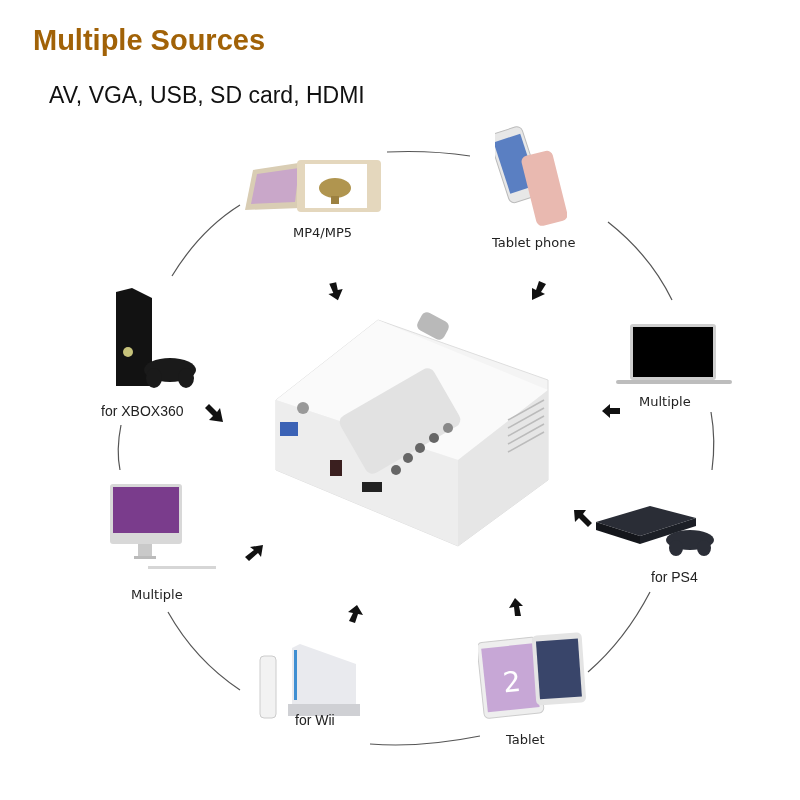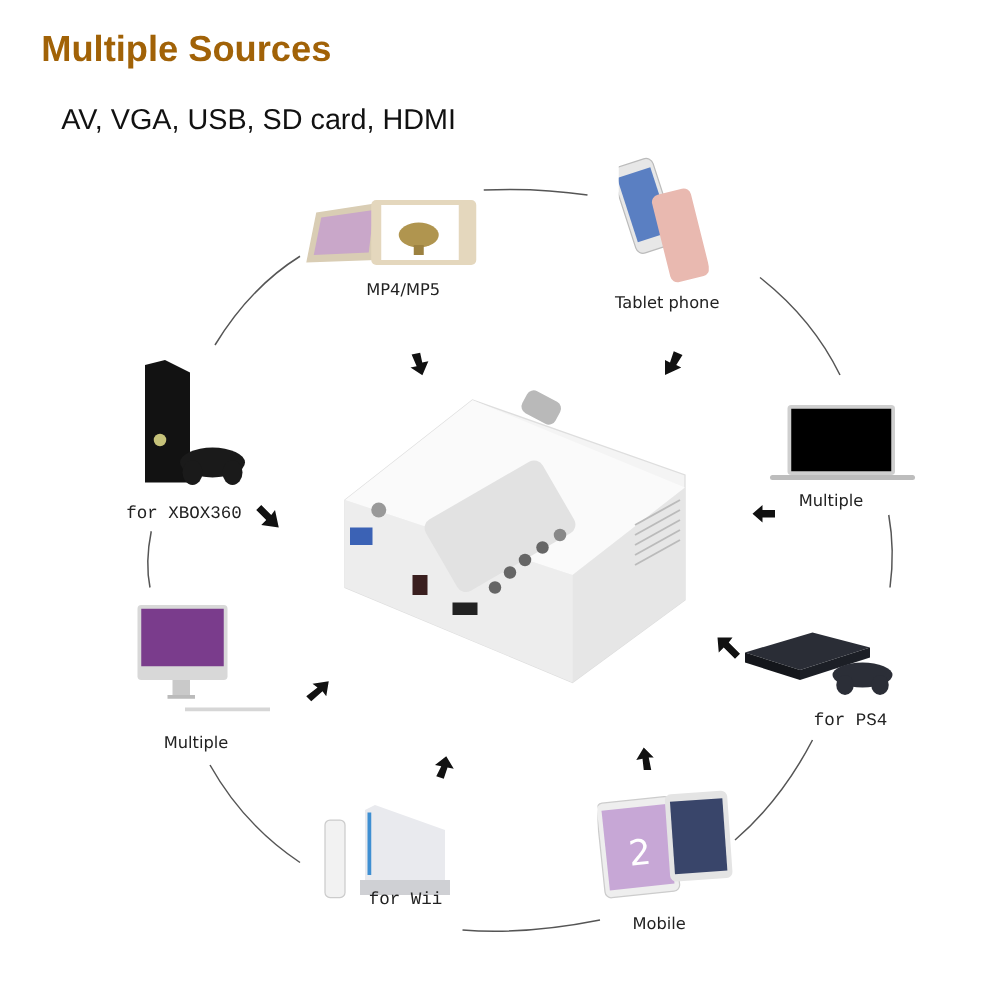--- a/index.html
+++ b/index.html
@@ -1,21 +1,21 @@
 <!DOCTYPE html>
 <html><head>
 <meta charset="utf-8">
 <style>
   html, body { margin: 0; padding: 0; background: #ffffff; }
   body { width: 800px; height: 800px; position: relative; overflow: hidden; font-family: "Liberation Sans", sans-serif; }
   .title { position: absolute; left: 33px; top: 24px; font-size: 29px; font-weight: bold; color: #a16207; }
   .subtitle { position: absolute; left: 33px; top: 82px; font-size: 23px; color: #111; margin-left: 16px; }
   svg.arc { position: absolute; left: 0; top: 0; }
   .label { position: absolute; font-family: "DejaVu Sans", sans-serif; font-size: 13px; color: #222; white-space: nowrap; }
-  .label.sans { font-family: Liberation Mono, monospace; font-size: 14px; }
+  .label.sans { font-family: Liberation Sans, sans-serif; font-size: 14px; }
   .arrow { position: absolute; width: 22px; height: 22px; }
   .dev { position: absolute; }
 </style>
 </head>
 <body>
 
 <div class="title">Multiple Sources</div>
 <div class="subtitle">AV, VGA, USB, SD card, HDMI</div>
 
 <svg class="arc" width="800" height="800">
@@ -73,21 +73,21 @@
   <g transform="rotate(-6 30 44)">
     <rect x="2" y="10" width="60" height="76" rx="5" fill="#eeeeee" stroke="#ccc"></rect>
     <rect x="6" y="16" width="52" height="64" fill="#c7a7d6"></rect>
     <text x="24" y="62" font-size="28" fill="#fff" font-family="DejaVu Sans, sans-serif">2</text>
   </g>
   <g transform="rotate(-4 80 40)">
     <rect x="56" y="4" width="50" height="70" rx="5" fill="#e4e4e4"></rect>
     <rect x="60" y="10" width="42" height="58" fill="#39456a"></rect>
   </g>
 </svg>
-<div class="label" style="left:506px;top:732px">Mobile</div>
+<div class="label" style="left:506px;top:732px">Tablet</div>
 
 <svg class="dev" style="left:256px;top:640px" width="120" height="80">
   <rect x="4" y="16" width="16" height="62" rx="4" fill="#f2f2f2" stroke="#ccc"></rect>
   <polygon points="36,8 44,4 100,24 100,64 36,64" fill="#e9eaee"></polygon>
   <rect x="38" y="10" width="3" height="50" fill="#3f8fd2"></rect>
   <rect x="32" y="64" width="72" height="12" fill="#cfd0d4"></rect>
 </svg>
 <div class="label sans" style="left:295px;top:712px">for Wii</div>
 
 <svg class="dev" style="left:108px;top:482px" width="112" height="90">

